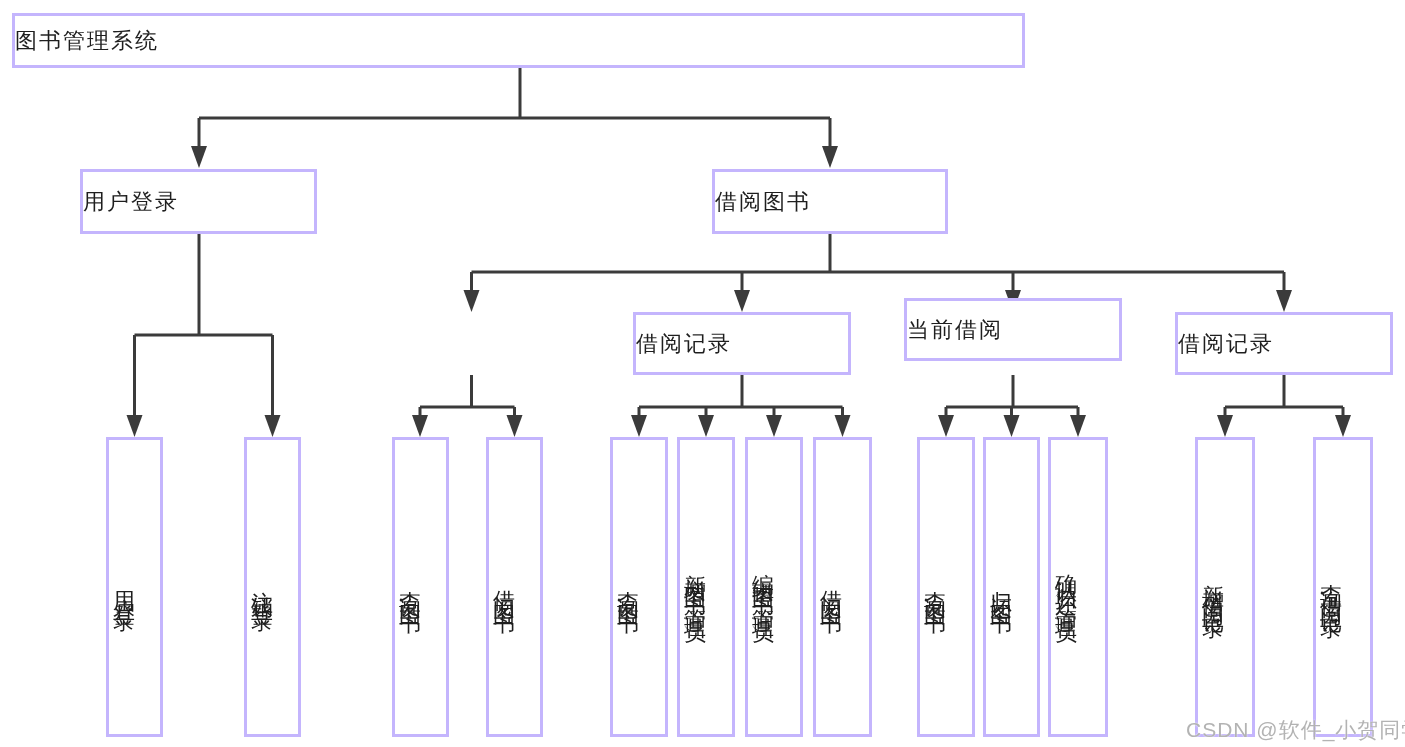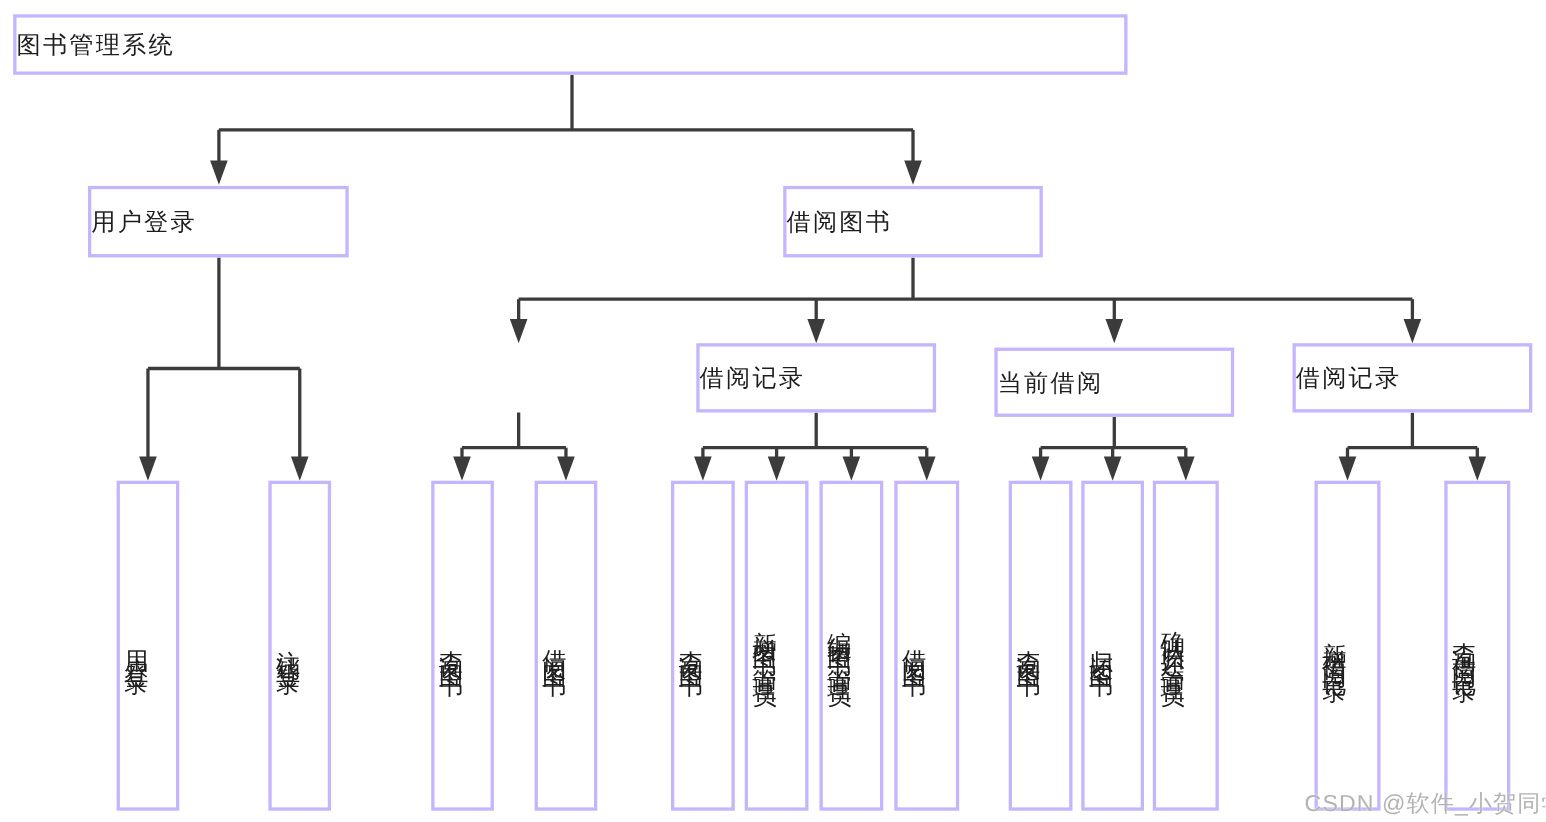--- a/index.html
+++ b/index.html
@@ -134,21 +134,21 @@
   <div class="node" style="left:80px; top:169px; width:237px; height:65px;">
     <span>用户登录</span>
   </div>
   <div class="node" style="left:712px; top:169px; width:236px; height:65px;">
     <span>借阅图书</span>
   </div>
 
   <div class="node" style="left:633px; top:312px; width:218px; height:63px;">
     <span>借阅记录</span>
   </div>
-  <div class="node" style="left:904px; top:316px; width:218px; height:63px;">
+  <div class="node" style="left:904px; top:298px; width:218px; height:63px;">
     <span>当前借阅</span>
   </div>
   <div class="node" style="left:1175px; top:312px; width:218px; height:63px;">
     <span>借阅记录</span>
   </div>
 
   <div class="node vert" style="left:106px; top:437px; width:57px; height:300px;">
     <span>用户登录</span>
   </div>
   <div class="node vert" style="left:244px; top:437px; width:57px; height:300px;">

